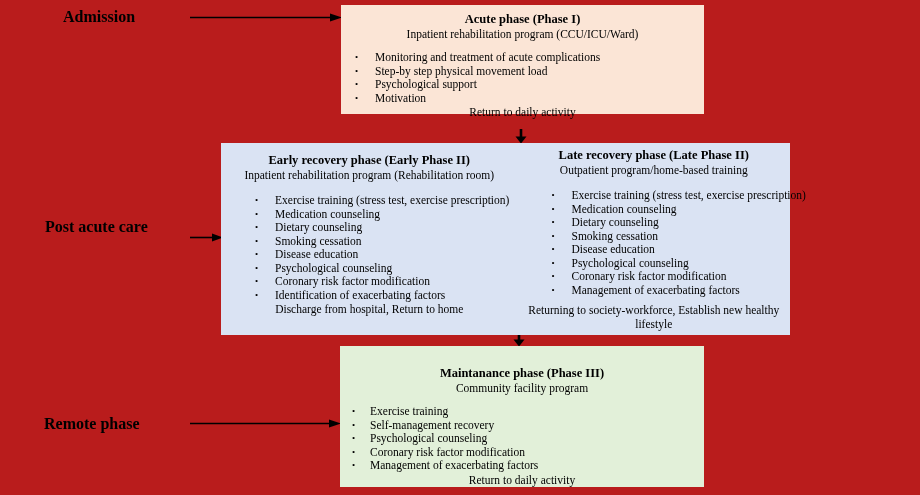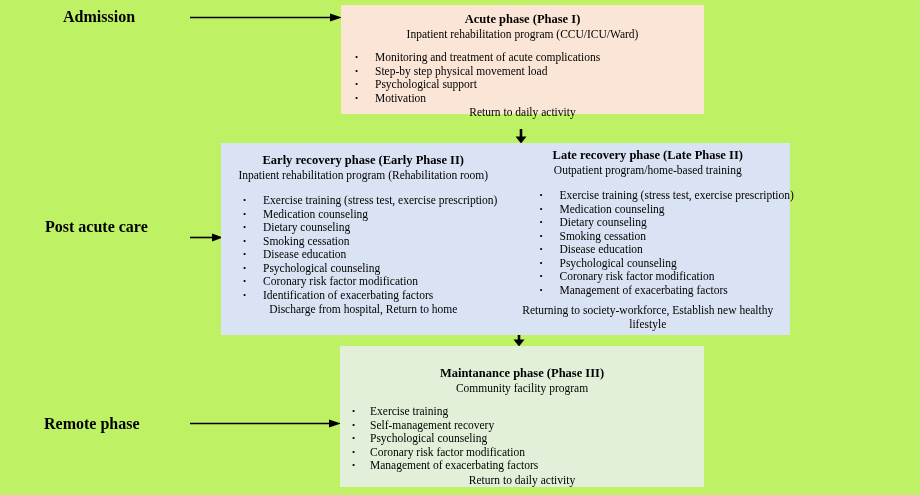--- a/index.html
+++ b/index.html
@@ -1,20 +1,20 @@
 <!DOCTYPE html>
 <html><head>
 <meta charset="utf-8">
 <style>
   html, body { margin: 0; padding: 0; background: #ffffff; }
   .canvas {
     position: relative;
     width: 920px;
     height: 495px;
-    background: #bef264;
+    background: #b91c1c;
     font-family: "Liberation Serif", "DejaVu Serif", serif;
     color: #000000;
     overflow: hidden;
   }
   .side-label {
     position: absolute;
     font-weight: bold;
     font-size: 16px;
     line-height: 18px;
     white-space: nowrap;
@@ -53,21 +53,21 @@
   .box-footer {
     font-size: 11.5px;
     line-height: 14px;
     text-align: center;
   }
   
   .phase1 { left: 341px; top: 5px; width: 363px; height: 109px; padding-top: 7px; }
   .phase1 .bullet-row { padding-left: 14px; }
   
   .phase2 { left: 221px; top: 143px; width: 569px; height: 192px; display: flex; }
-  .col { width: 50%; box-sizing: border-box; }
+  .col { width: 50%; box-sizing: border-box; padding-left: 12px; }
   .col-early { padding-top: 10px; }
   .col-early .bullets { margin-top: 12px; }
   .col-early .bullet-row { padding-left: 22px; }
   .col-late { padding-top: 5px; }
   .col-late .bullets { margin-top: 12px; }
   .col-late .bullet-row { padding-left: 34px; }
   .col-late .box-footer { white-space: normal; max-width: 286px; margin: 6px auto 0; }
   
   .phase3 { left: 340px; top: 346px; width: 364px; height: 141px; padding-top: 20px; }
   .phase3 .bullet-row { padding-left: 12px; }

